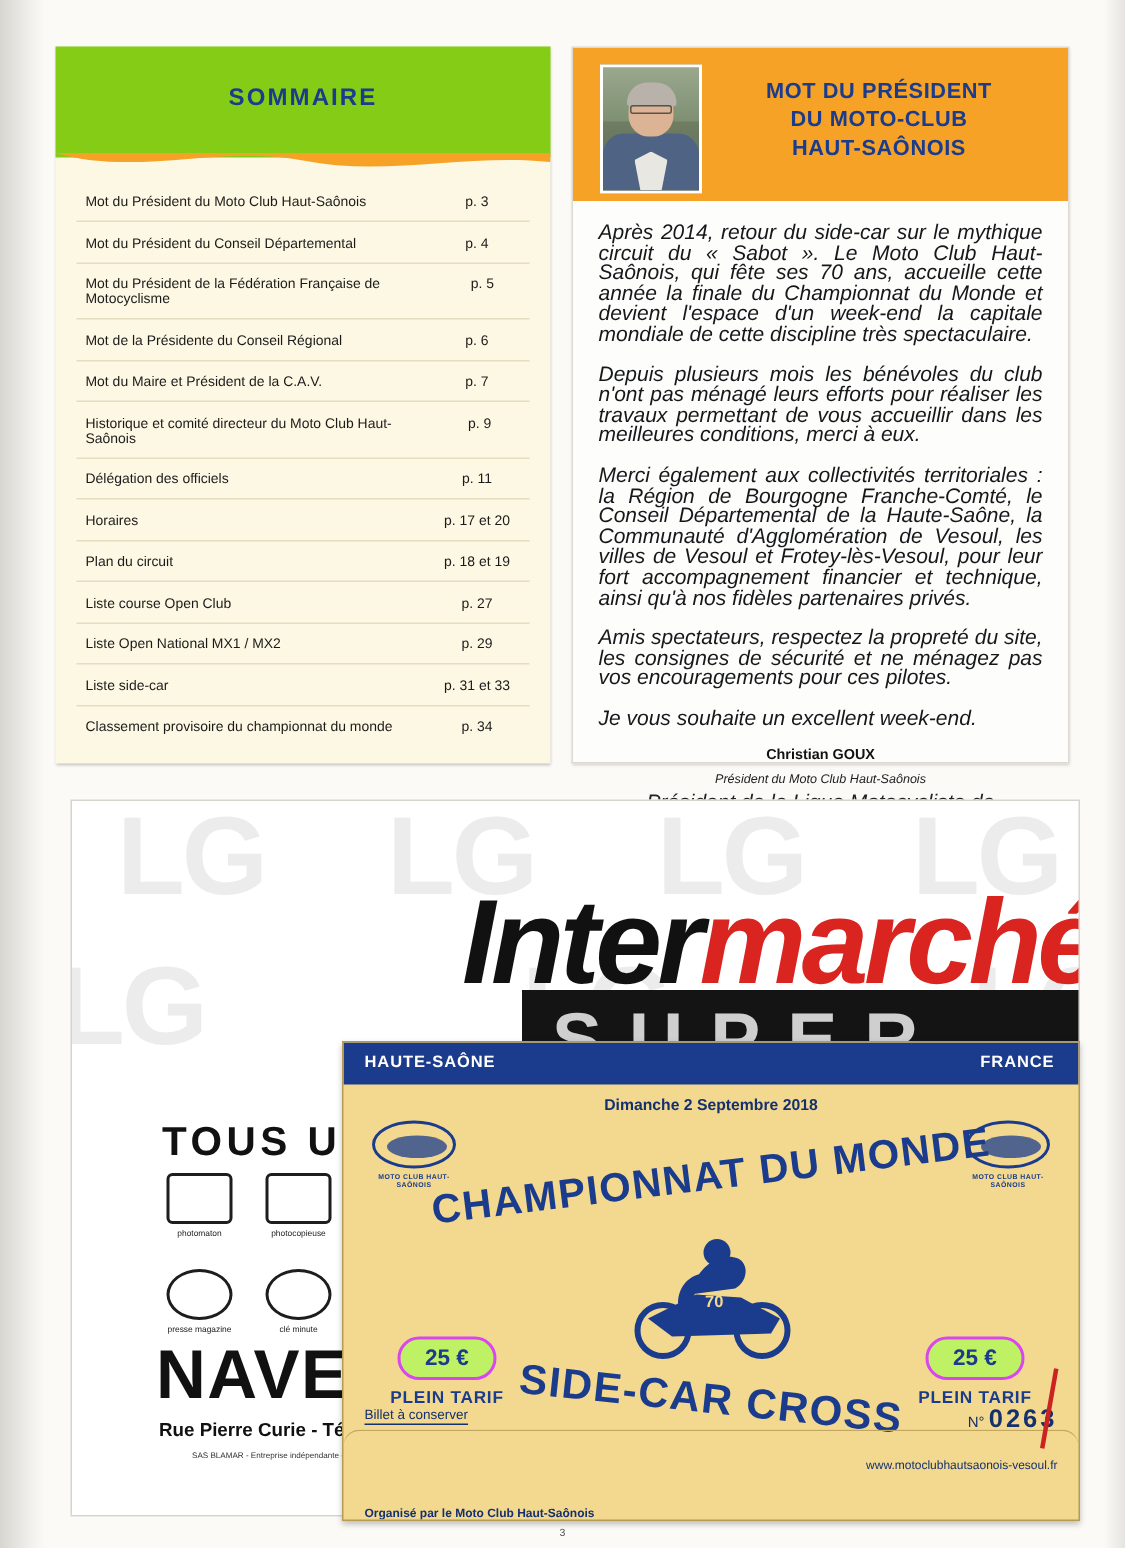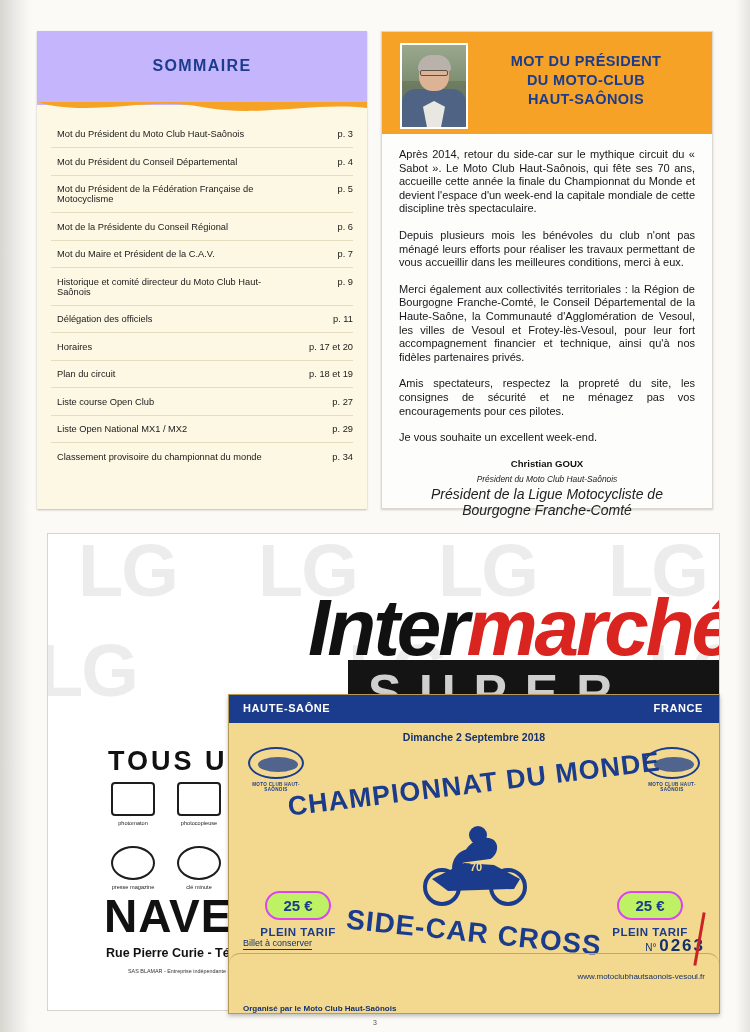--- a/index.html
+++ b/index.html
@@ -27,21 +27,21 @@
 
   
   .sommaire {
     position:absolute; left:37px; top:31px; width:330px; height:478px;
     background:#fdf8e3;
     box-shadow:0 1px 2px rgba(0,0,0,.25);
   }
   .sommaire-head {
     position:relative;
     height:74px;
-    background:#c4b5fd;
+    background:#84cc16;
   }
   .sommaire-head .title {
     color:#1b3c8c;
     font-size:16px; font-weight:bold; letter-spacing:1.4px;
     text-align:center;
     padding-top:26px;
   }
   .wave {
     position:absolute; left:0; bottom:-13px; width:100%; height:16px;
   }
@@ -49,21 +49,21 @@
     padding:16px 14px 0 14px;
   }
   .toc-row {
     display:flex; align-items:baseline;
     font-size:9.3px; color:#1a1a1a;
     padding:8.3px 0 8.2px 0;
     border-bottom:1px solid #e4ddbe;
   }
   .toc-row:last-child { border-bottom:none; }
   .toc-label { flex:1 1 auto; padding-left:6px; }
-  .toc-page { width:74px; text-align:right; padding-left:4px; }
+  .toc-page { width:74px; text-align:center; padding-left:4px; }
 
   
   .president {
     position:absolute; left:381px; top:31px; width:332px; height:478px;
     background:#fdfdfb;
     border:1px solid #dcd9d2;
     box-shadow:0 1px 2px rgba(0,0,0,.18);
   }
   .pres-head {
     position:relative;
@@ -86,22 +86,22 @@
   .photo-shirt { position:absolute; left:50%; bottom:0; width:22px; height:26px; margin-left:-11px; background:#e9e7e2; clip-path:polygon(50% 0,100% 22%,82% 100%,18% 100%,0 22%); }
 
   .pres-title {
     position:absolute; left:88px; top:20px; right:10px;
     color:#1b3c8c; font-weight:bold; font-size:14.5px;
     line-height:19px; letter-spacing:.4px; text-align:center;
   }
   .pres-body { padding:14px 17px 0 17px; }
   .pres-body p {
     margin:0 0 13px 0;
-    font-size:11px; line-height:13.6px;
-    color:#15171a; text-align:justify;
+    font-size:14px; line-height:13.6px;
+    color:#15171a; text-align:justify;font-style:italic;
   }
   .pres-sign { text-align:center; margin-top:2px; }
   .pres-sign .name { font-size:9.6px; font-weight:bold; color:#111; }
   .pres-sign .role { font-size:8.4px; font-style:italic; color:#222; margin-top:5px; }
   .pres-sign .role2 { font-size:14px; font-style:italic; color:#222; margin-top:2px; }
 
   
   .advert {
     position:absolute; left:47px; top:533px; width:673px; height:478px;
     background:#ffffff;
@@ -267,20 +267,24 @@
       </div>
       <div class="toc-row">
         <div class="toc-label">Liste course Open Club</div>
         <div class="toc-page">p. 27</div>
       </div>
       <div class="toc-row">
         <div class="toc-label">Liste Open National MX1 / MX2</div>
         <div class="toc-page">p. 29</div>
       </div>
       <div class="toc-row">
+        <div class="toc-label">Liste side-car</div>
+        <div class="toc-page">p. 31 et 33</div>
+      </div>
+      <div class="toc-row">
         <div class="toc-label">Classement provisoire du championnat du monde</div>
         <div class="toc-page">p. 34</div>
       </div>
     </div>
   </div>
 
   <div class="president">
     <div class="pres-head">
       <div class="pres-photo">
         <div class="photo-sky"></div>

